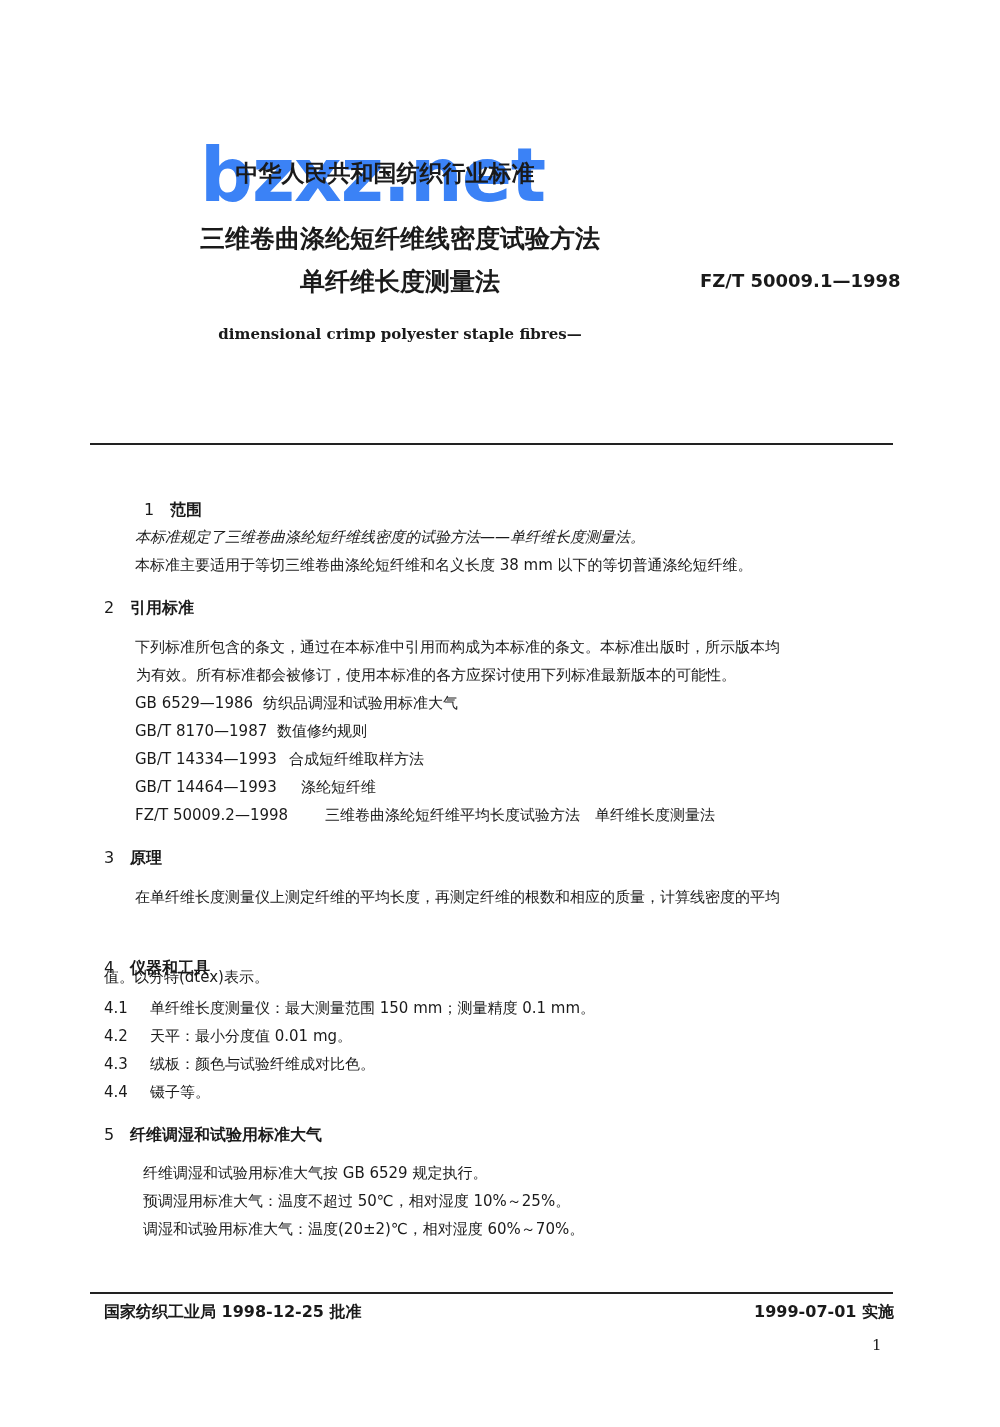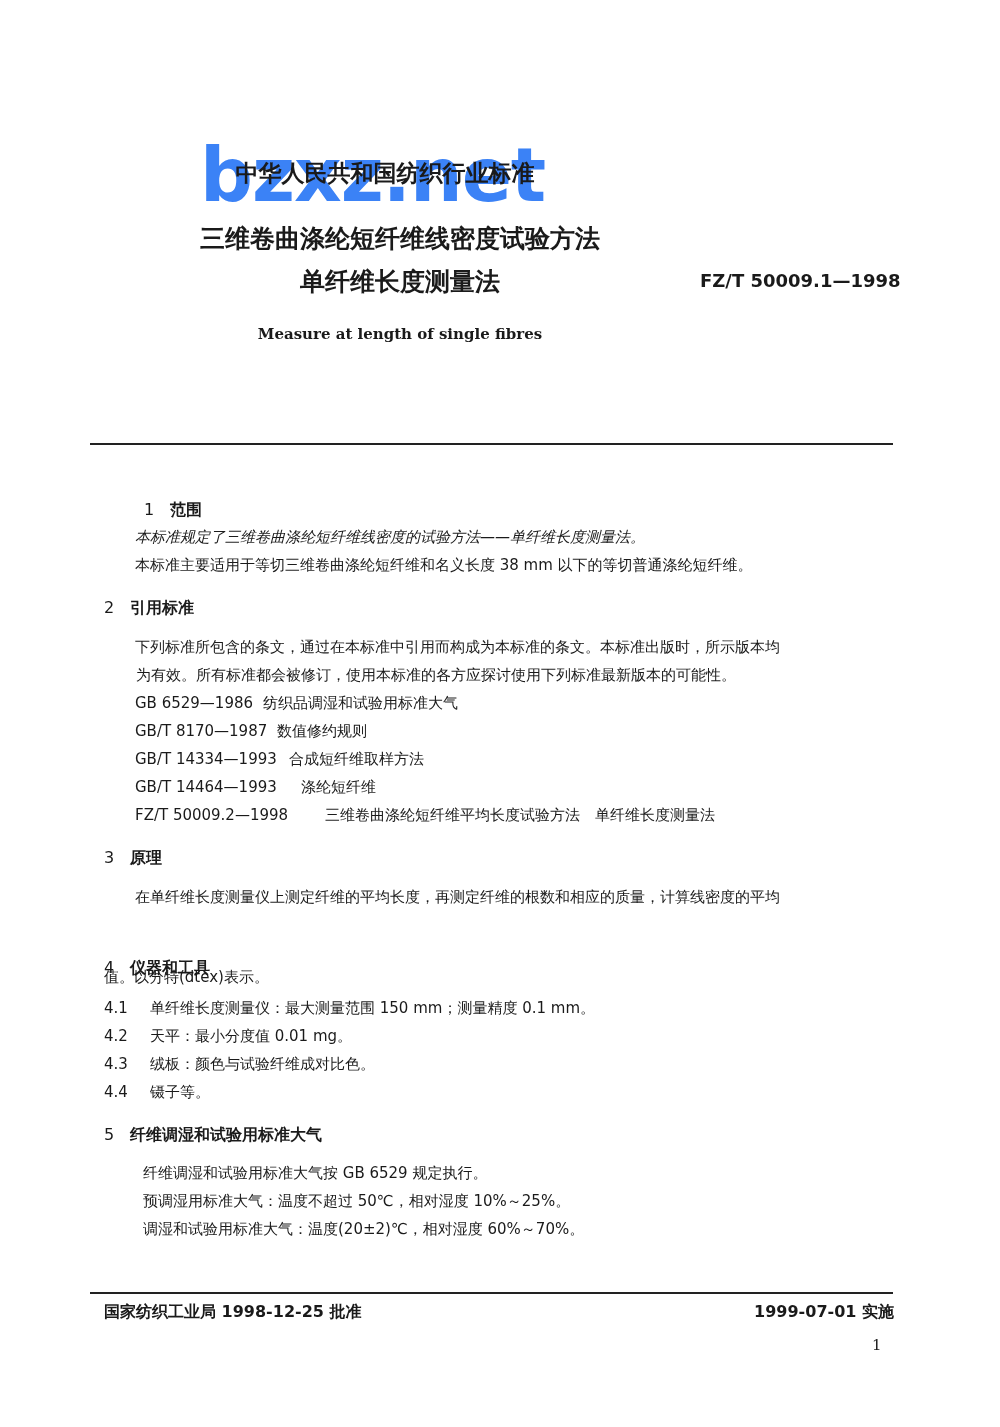--- a/index.html
+++ b/index.html
@@ -41,21 +41,21 @@
 </style>
 </head>
 <body>
 
 <div class="watermark">bzxz.net</div>
 <div class="std-org">中华人民共和国纺织行业标准</div>
 <div class="title-cn title-1">三维卷曲涤纶短纤维线密度试验方法</div>
 <div class="title-cn title-2">单纤维长度测量法</div>
 <div class="std-code">FZ/T 50009.1—1998</div>
 <div class="title-en">
-  <div>Measure at length of single fibres</div>
+  <div>dimensional crimp polyester staple fibres—</div>
 </div>
 
 <div class="rule" style="top:443px;"></div>
 
 <div class="sec" style="top:500px;margin-left:40px;">
   <span class="num">1</span><span>范围</span>
 </div>
 <div class="p" style="left:135px; top:528px;font-style:italic;">本标准规定了三维卷曲涤纶短纤维线密度的试验方法——单纤维长度测量法。</div>
 <div class="p" style="left:135px; top:556px;">本标准主要适用于等切三维卷曲涤纶短纤维和名义长度 38 mm 以下的等切普通涤纶短纤维。</div>
 

